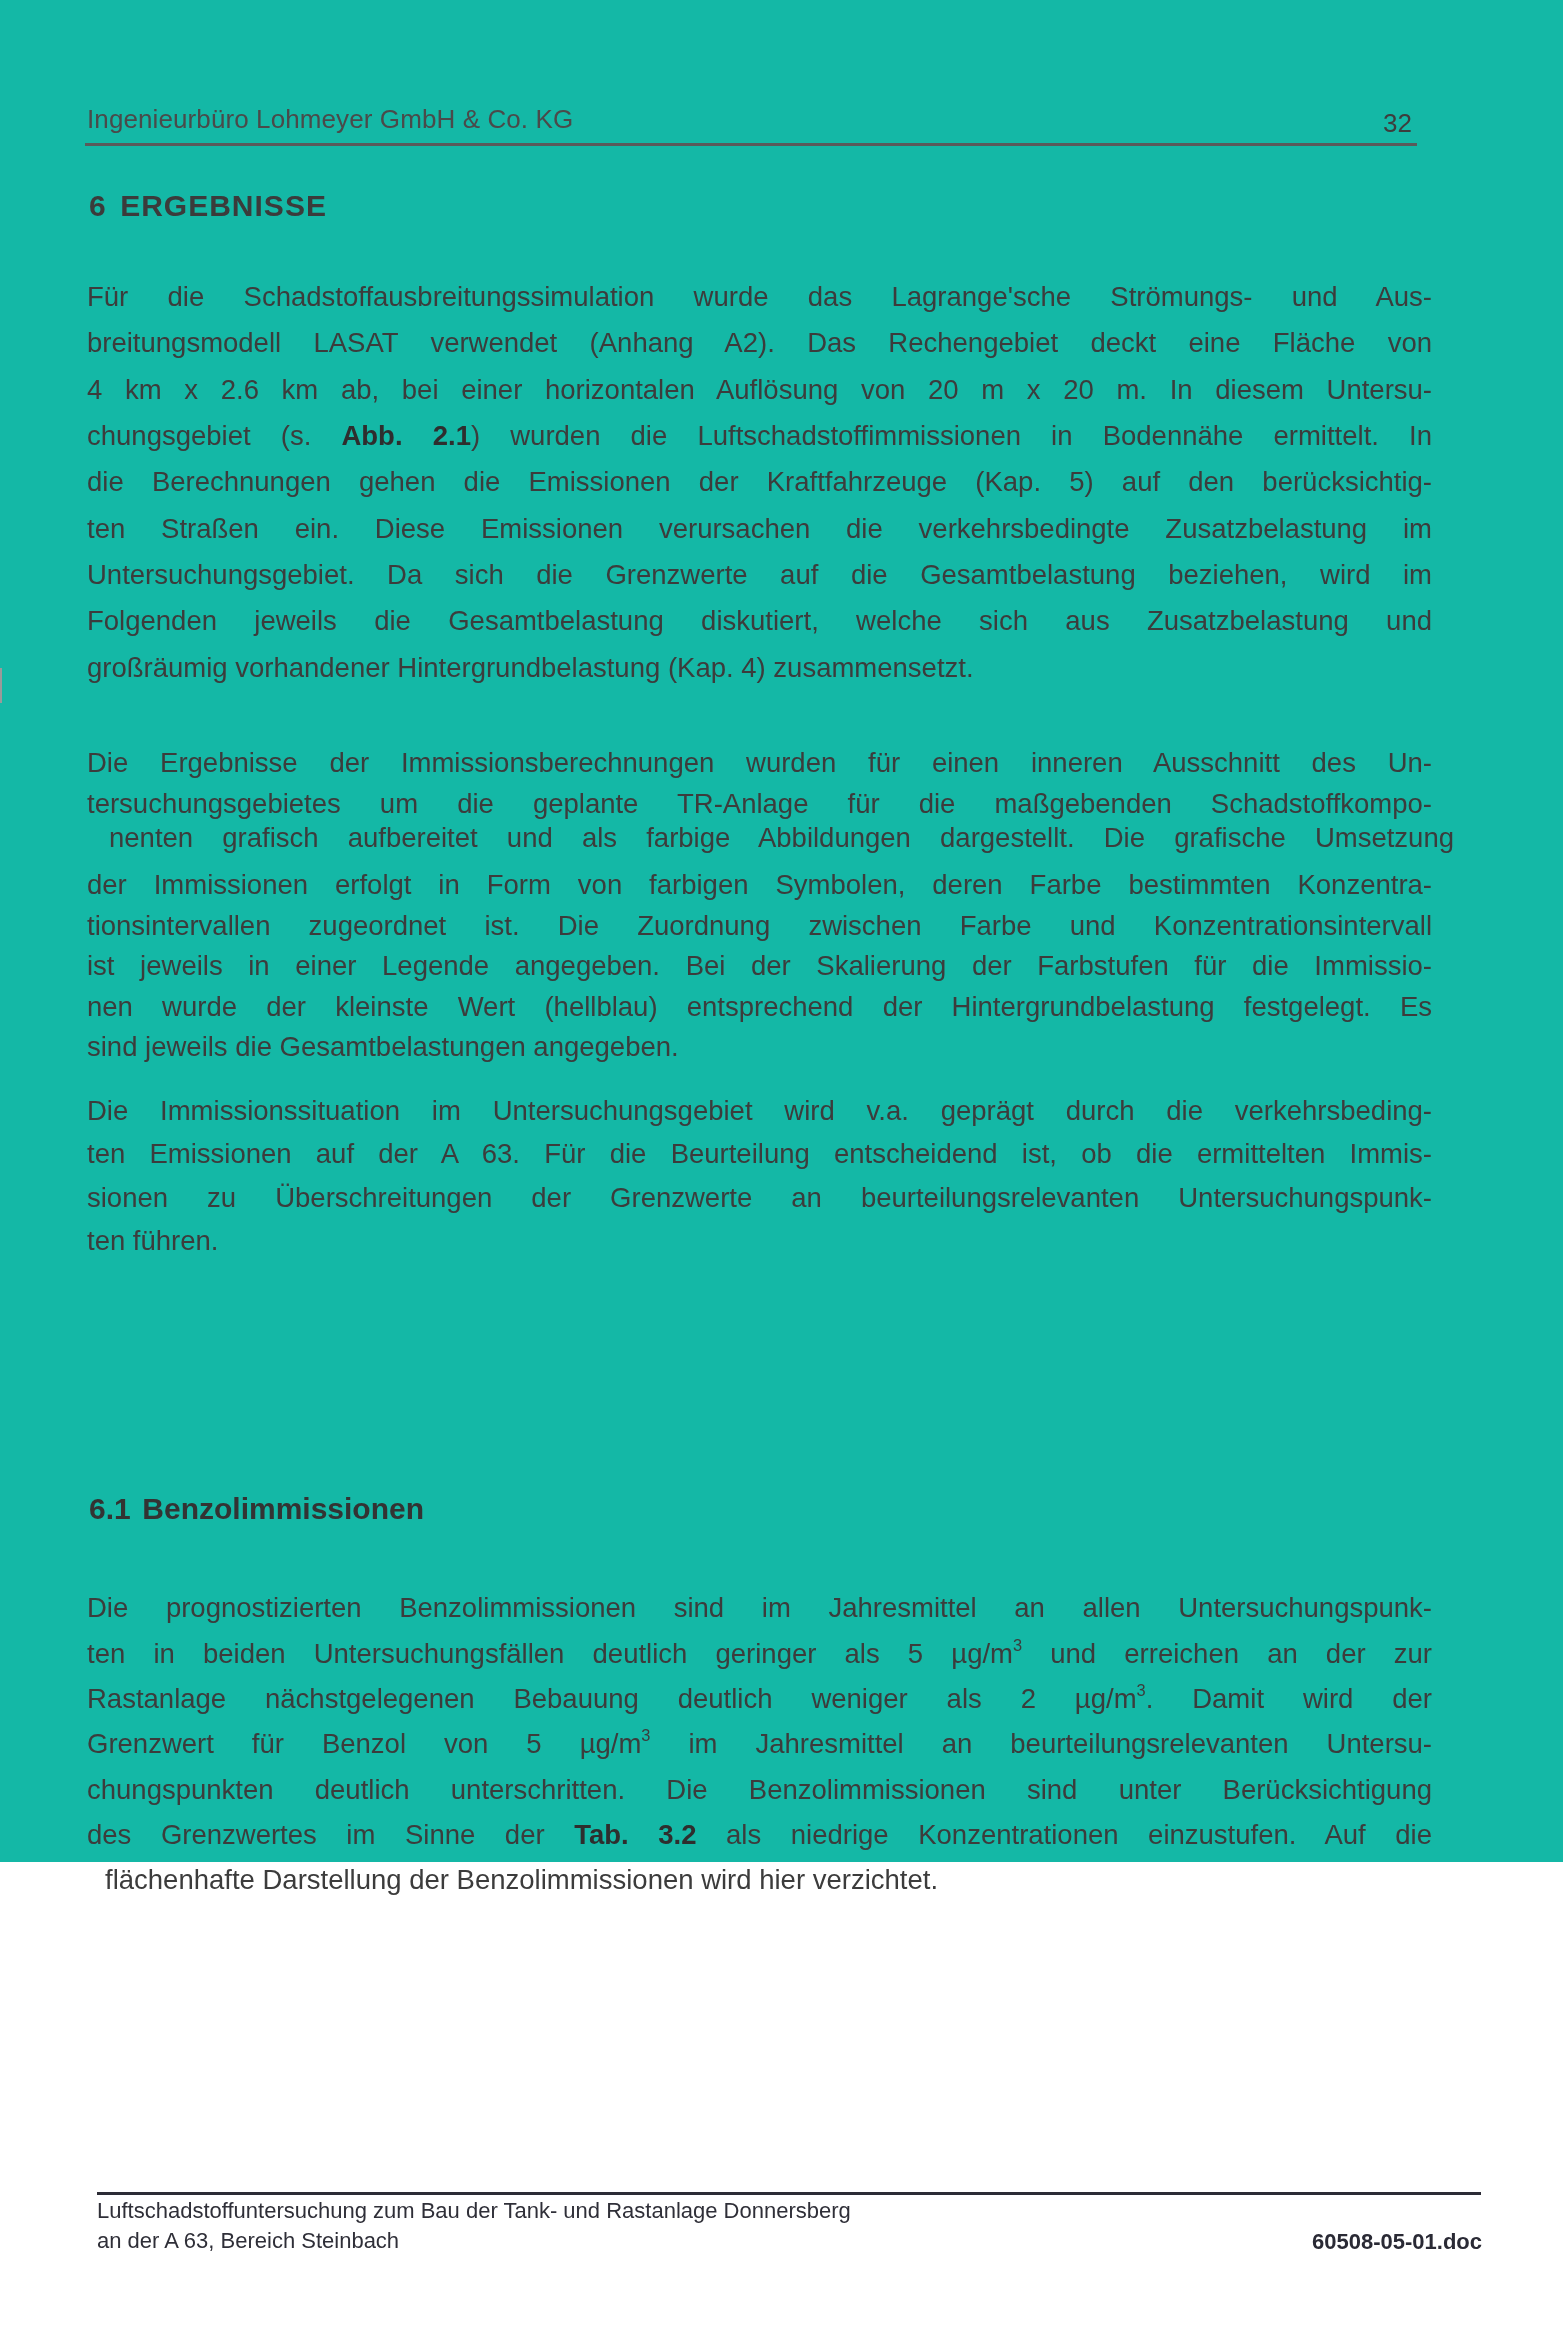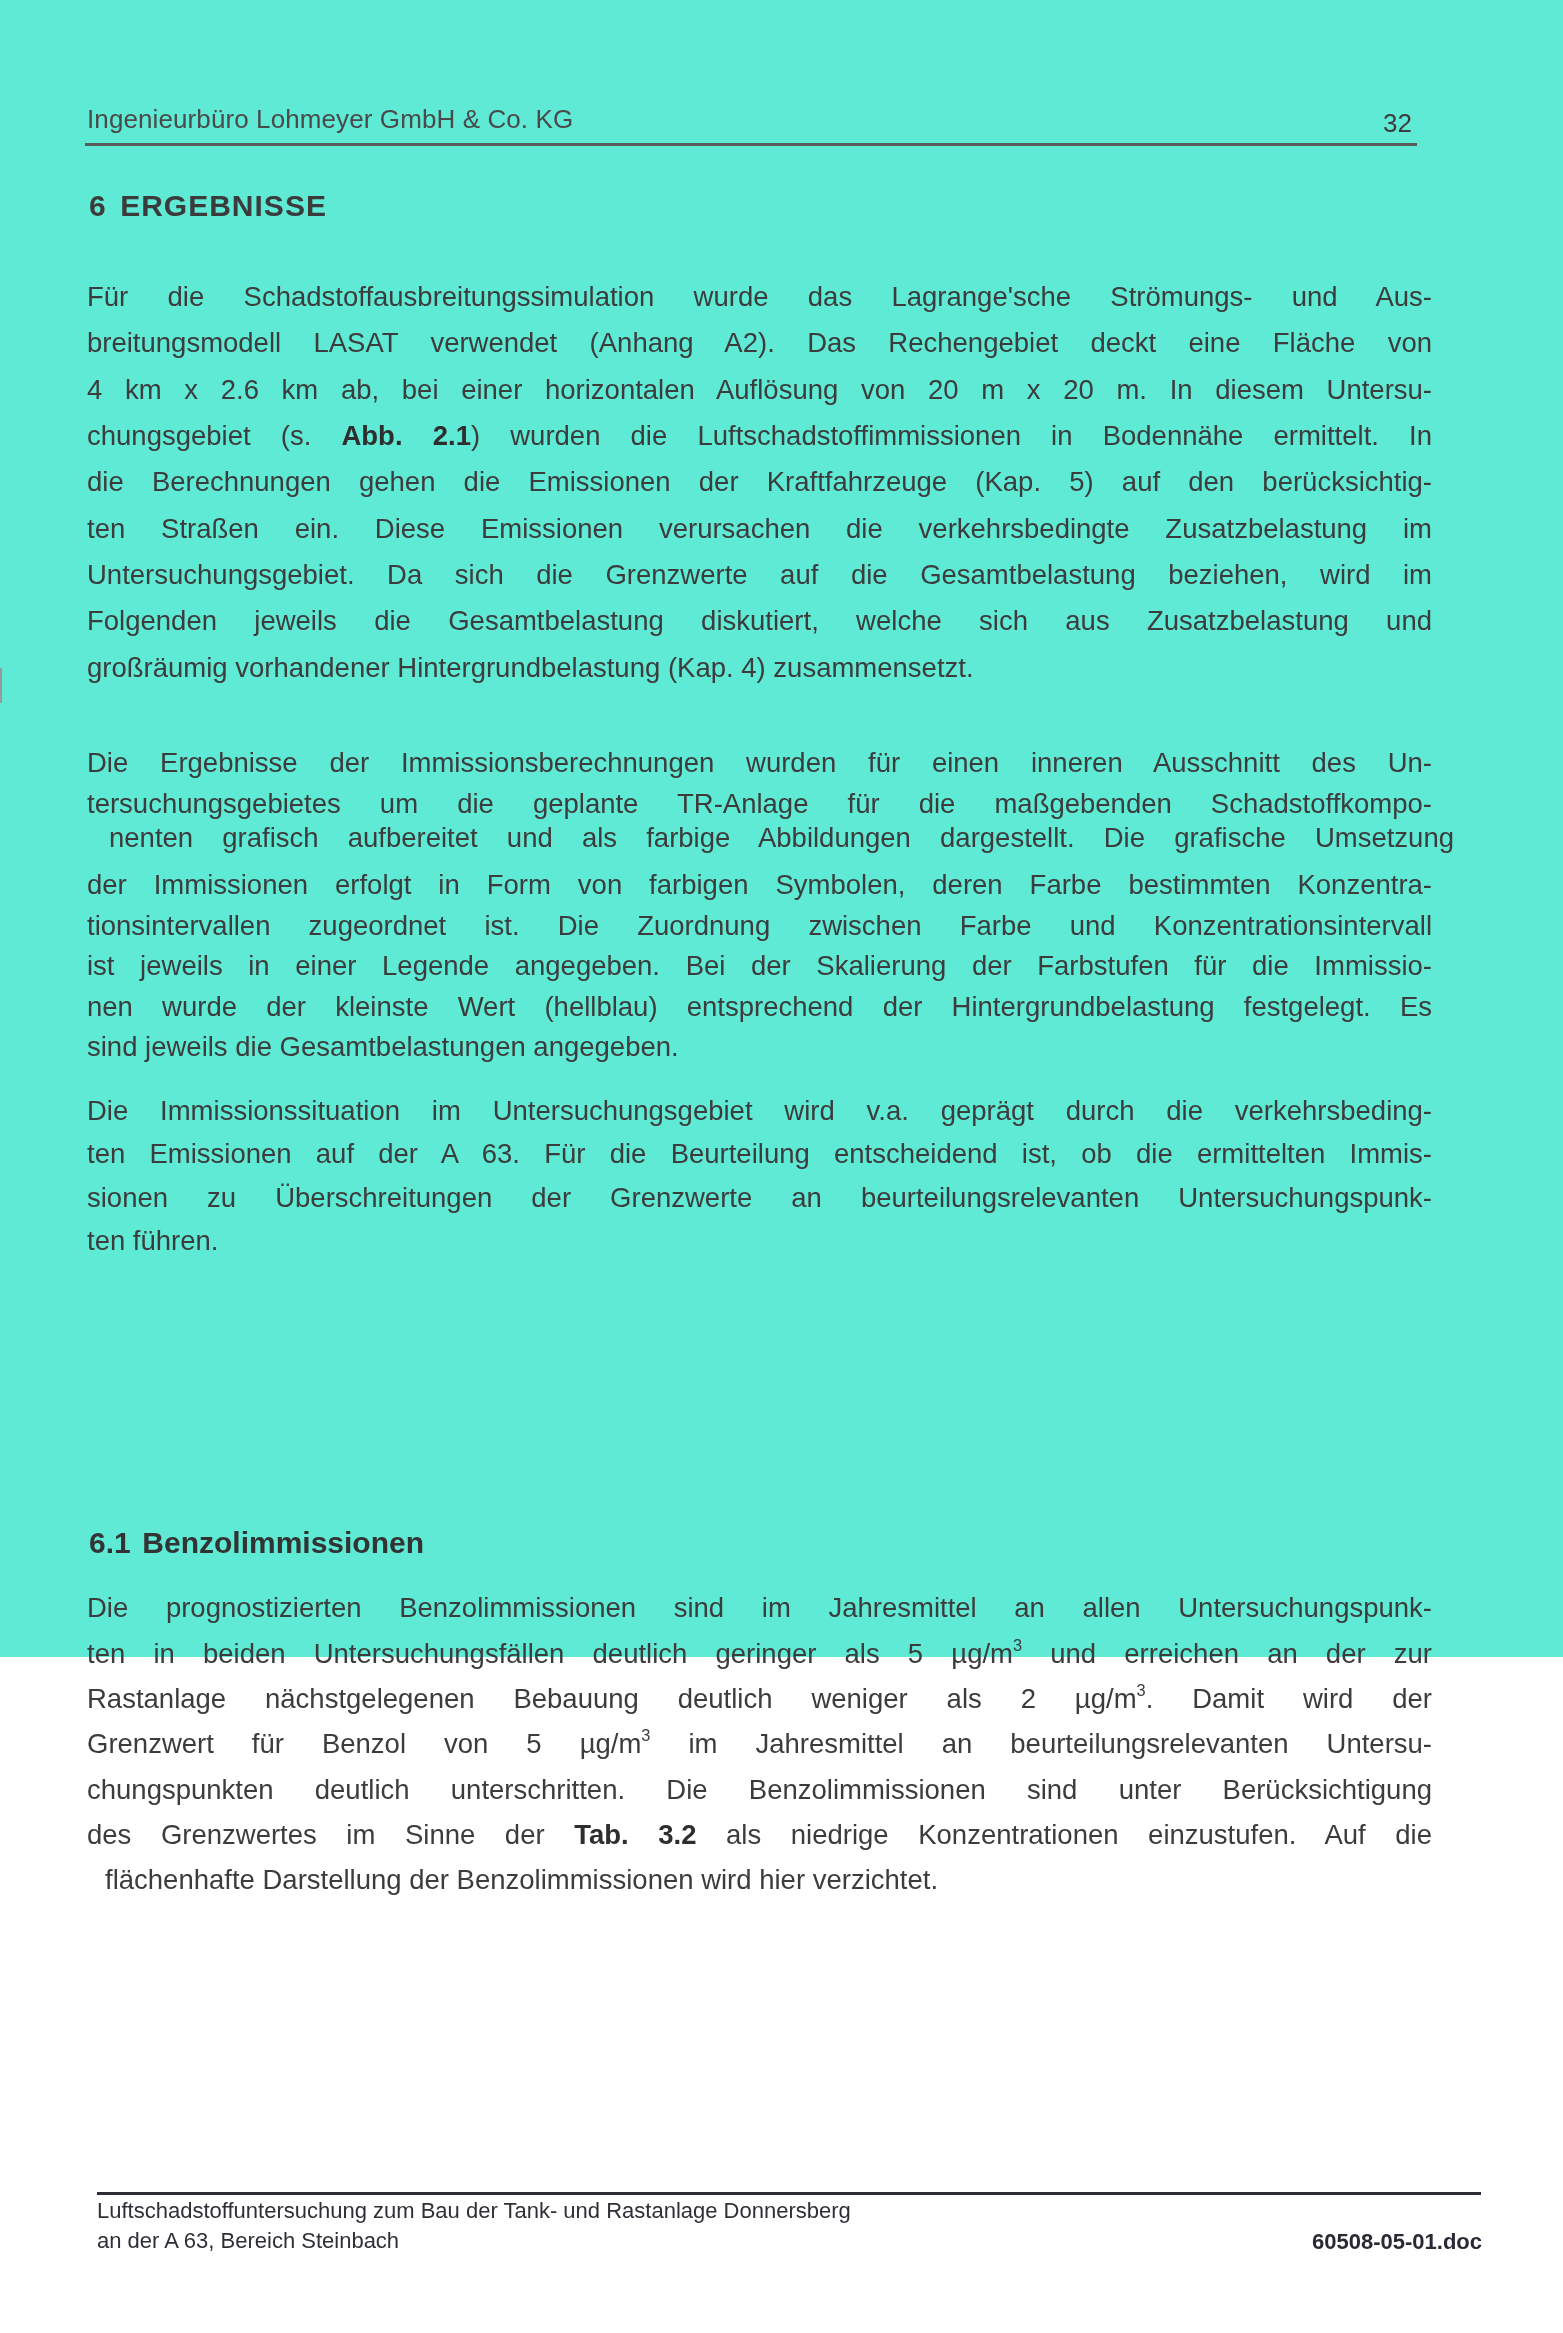--- a/index.html
+++ b/index.html
@@ -1,26 +1,26 @@
 <!DOCTYPE html>
 <html><head>
 <meta charset="utf-8">
 <style>
   html, body { margin: 0; padding: 0; background: #ffffff; }
   body { width: 1563px; height: 2334px; position: relative; overflow: hidden;
          font-family: "Liberation Sans", sans-serif; color: #3a3a3a; }
-  .page { position: absolute; left: 0; top: 0; width: 1563px; height: 1657px; background: #5eead4; }
+  .page { position: absolute; left: 0; top: 0; width: 1563px; height: 1862px; background: #14b8a6; }
 
   .hdr-text { position: absolute; left: 87px; top: 104px; font-size: 26px; color: #4a4a4a; letter-spacing: 0.1px; }
   .hdr-page { position: absolute; right: 151px; top: 108px; font-size: 26px; color: #3d3d3d; }
   .hdr-rule { position: absolute; left: 85px; top: 143px; width: 1332px; height: 2.9px; background: #5a5a5a; }
 
   .h1 { position: absolute; left: 89px; top: 189px; font-size: 30px; font-weight: bold; color: #3b3b3b; letter-spacing: 1px; text-align: center; }
   .h1 .num { margin-right: 13.5px; }
-  .h2 { position: absolute; left: 89px; top: 1526px; font-size: 30px; font-weight: bold; color: #333; }
+  .h2 { position: absolute; left: 89px; top: 1492px; font-size: 30px; font-weight: bold; color: #333; }
   .h2 .num { margin-right: 11.6px; }
 
   .line { position: absolute; left: 87px; width: 1345px; font-size: 27.5px; line-height: 33px; height: 33px;
           white-space: nowrap; text-align: justify; text-align-last: justify; color: #3c3c3c; }
   .line.last { text-align-last: left; }
   .line b { font-weight: bold; color: #2e2e2e; margin-top: 32px; }
   sup { font-size: 16.4px; line-height: 0; vertical-align: 11.6px; }
 
   .ftr-rule { position: absolute; left: 97px; top: 2192px; width: 1384px; height: 2.9px; background: #2c2c36; }
   .ftr-l1 { position: absolute; left: 97px; top: 2198px; font-size: 22px; color: #2f2f38; }

